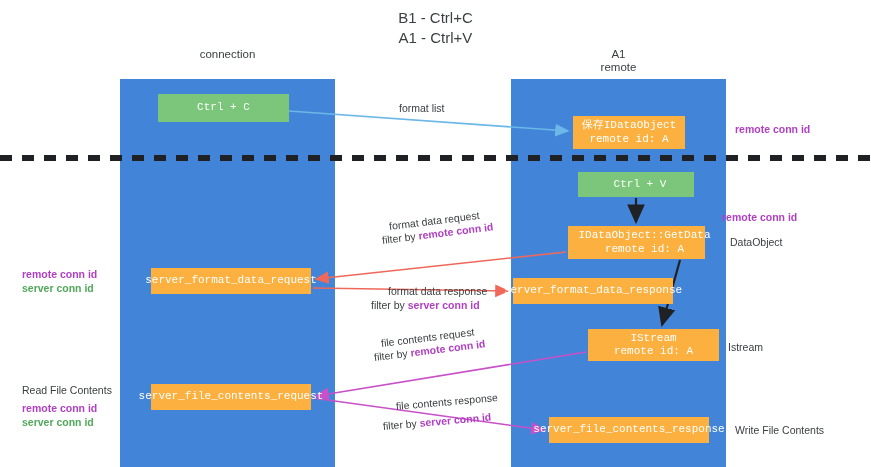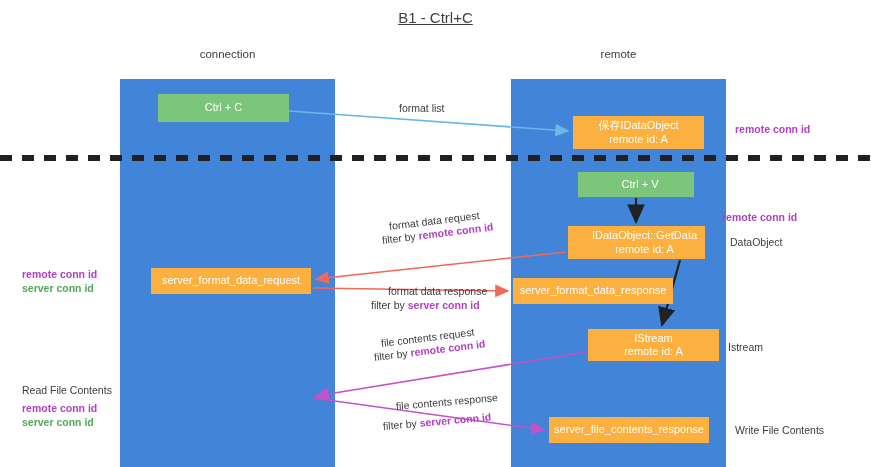--- a/index.html
+++ b/index.html
@@ -22,37 +22,38 @@
   .lane-head{
     position:absolute;text-align:center;width:215px;
     font-size:11.5px;line-height:13px;color:#3c4043;
   }
   #head-b1{left:120px;top:48px;}
   #head-a1{left:511px;top:48px;}
 
   
   #title{
     position:absolute;left:0;top:8px;width:871px;text-align:center;
-    font-size:15px;line-height:20px;color:#3c4043;text-decoration:underline;
+    font-size:15px;line-height:20px;color:#3c4043;
   }
 
   
   .node{
     position:absolute;box-sizing:border-box;
     display:flex;flex-direction:column;align-items:center;justify-content:center;
     color:#ffffff;font-size:11px;line-height:13.5px;text-align:center;
     padding:2px 4px;
+    font-family:Liberation Mono, monospace;
   }
   .green{background:#7bc67b;}
   .orange{background:#fbb košt;}
   .orange{background:#fbb040;}
 
   
   #n-ctrlc   {left:158px;top:94px;width:131px;height:28px;}
-  #n-saveobj {left:573px;top:116px;width:131px;height:33px;}
+  #n-saveobj {left:573px;top:116px;width:112px;height:33px;}
   #n-ctrlv   {left:578px;top:172px;width:116px;height:25px;padding-left:12px;}
   #n-getdata {left:568px;top:226px;width:137px;height:33px;padding-left:20px;}
   #n-sfdreq  {left:151px;top:268px;width:160px;height:26px;}
   #n-sfdresp {left:513px;top:278px;width:160px;height:26px;}
   #n-istream {left:588px;top:329px;width:131px;height:32px;}
   #n-sfcreq  {left:151px;top:384px;width:160px;height:26px;}
   #n-sfcresp {left:549px;top:417px;width:160px;height:26px;}
 
   
   #divider{
@@ -95,26 +96,28 @@
 
   svg#edges{position:absolute;left:0;top:0;width:871px;height:467px;pointer-events:none;}
 </style>
 </head>
 <body>
 
 <div id="stage">
 
   <div id="title">
     <div>B1 - Ctrl+C</div>
+    <div>A1 - Ctrl+V</div>
   </div>
 
   <div id="head-b1" class="lane-head">
     <div>connection</div>
   </div>
   <div id="head-a1" class="lane-head">
+    <div>A1</div>
     <div>remote</div>
   </div>
 
   <div id="lane-b1" class="lane"></div>
   <div id="lane-a1" class="lane"></div>
 
   <svg id="edges" viewBox="0 0 871 467">
     <defs>
       <marker id="ar-blue" markerWidth="9" markerHeight="9" refX="8" refY="4" orient="auto">
         <path d="M0,0 L9,4 L0,8 z" fill="#6ab7e8"></path>
@@ -171,20 +174,23 @@
 
   <div id="n-sfdreq" class="node orange">
     <span>server_format_data_request</span>
   </div>
 
   <div id="n-istream" class="node orange">
     <span>IStream</span>
     <span>remote id: A</span>
   </div>
 
+  <div id="n-sfcreq" class="node orange">
+    <span>server_file_contents_request</span>
+  </div>
 
   <div id="n-sfcresp" class="node orange">
     <span>server_file_contents_response</span>
   </div>
 
   <div id="a-remote1" class="ann purple">remote conn id</div>
   <div id="a-remote2" class="ann purple">remote conn id</div>
   <div id="a-dataobject" class="ann plain">DataObject</div>
   <div id="a-istream" class="ann plain">Istream</div>
   <div id="a-writefile" class="ann plain">Write File Contents</div>

